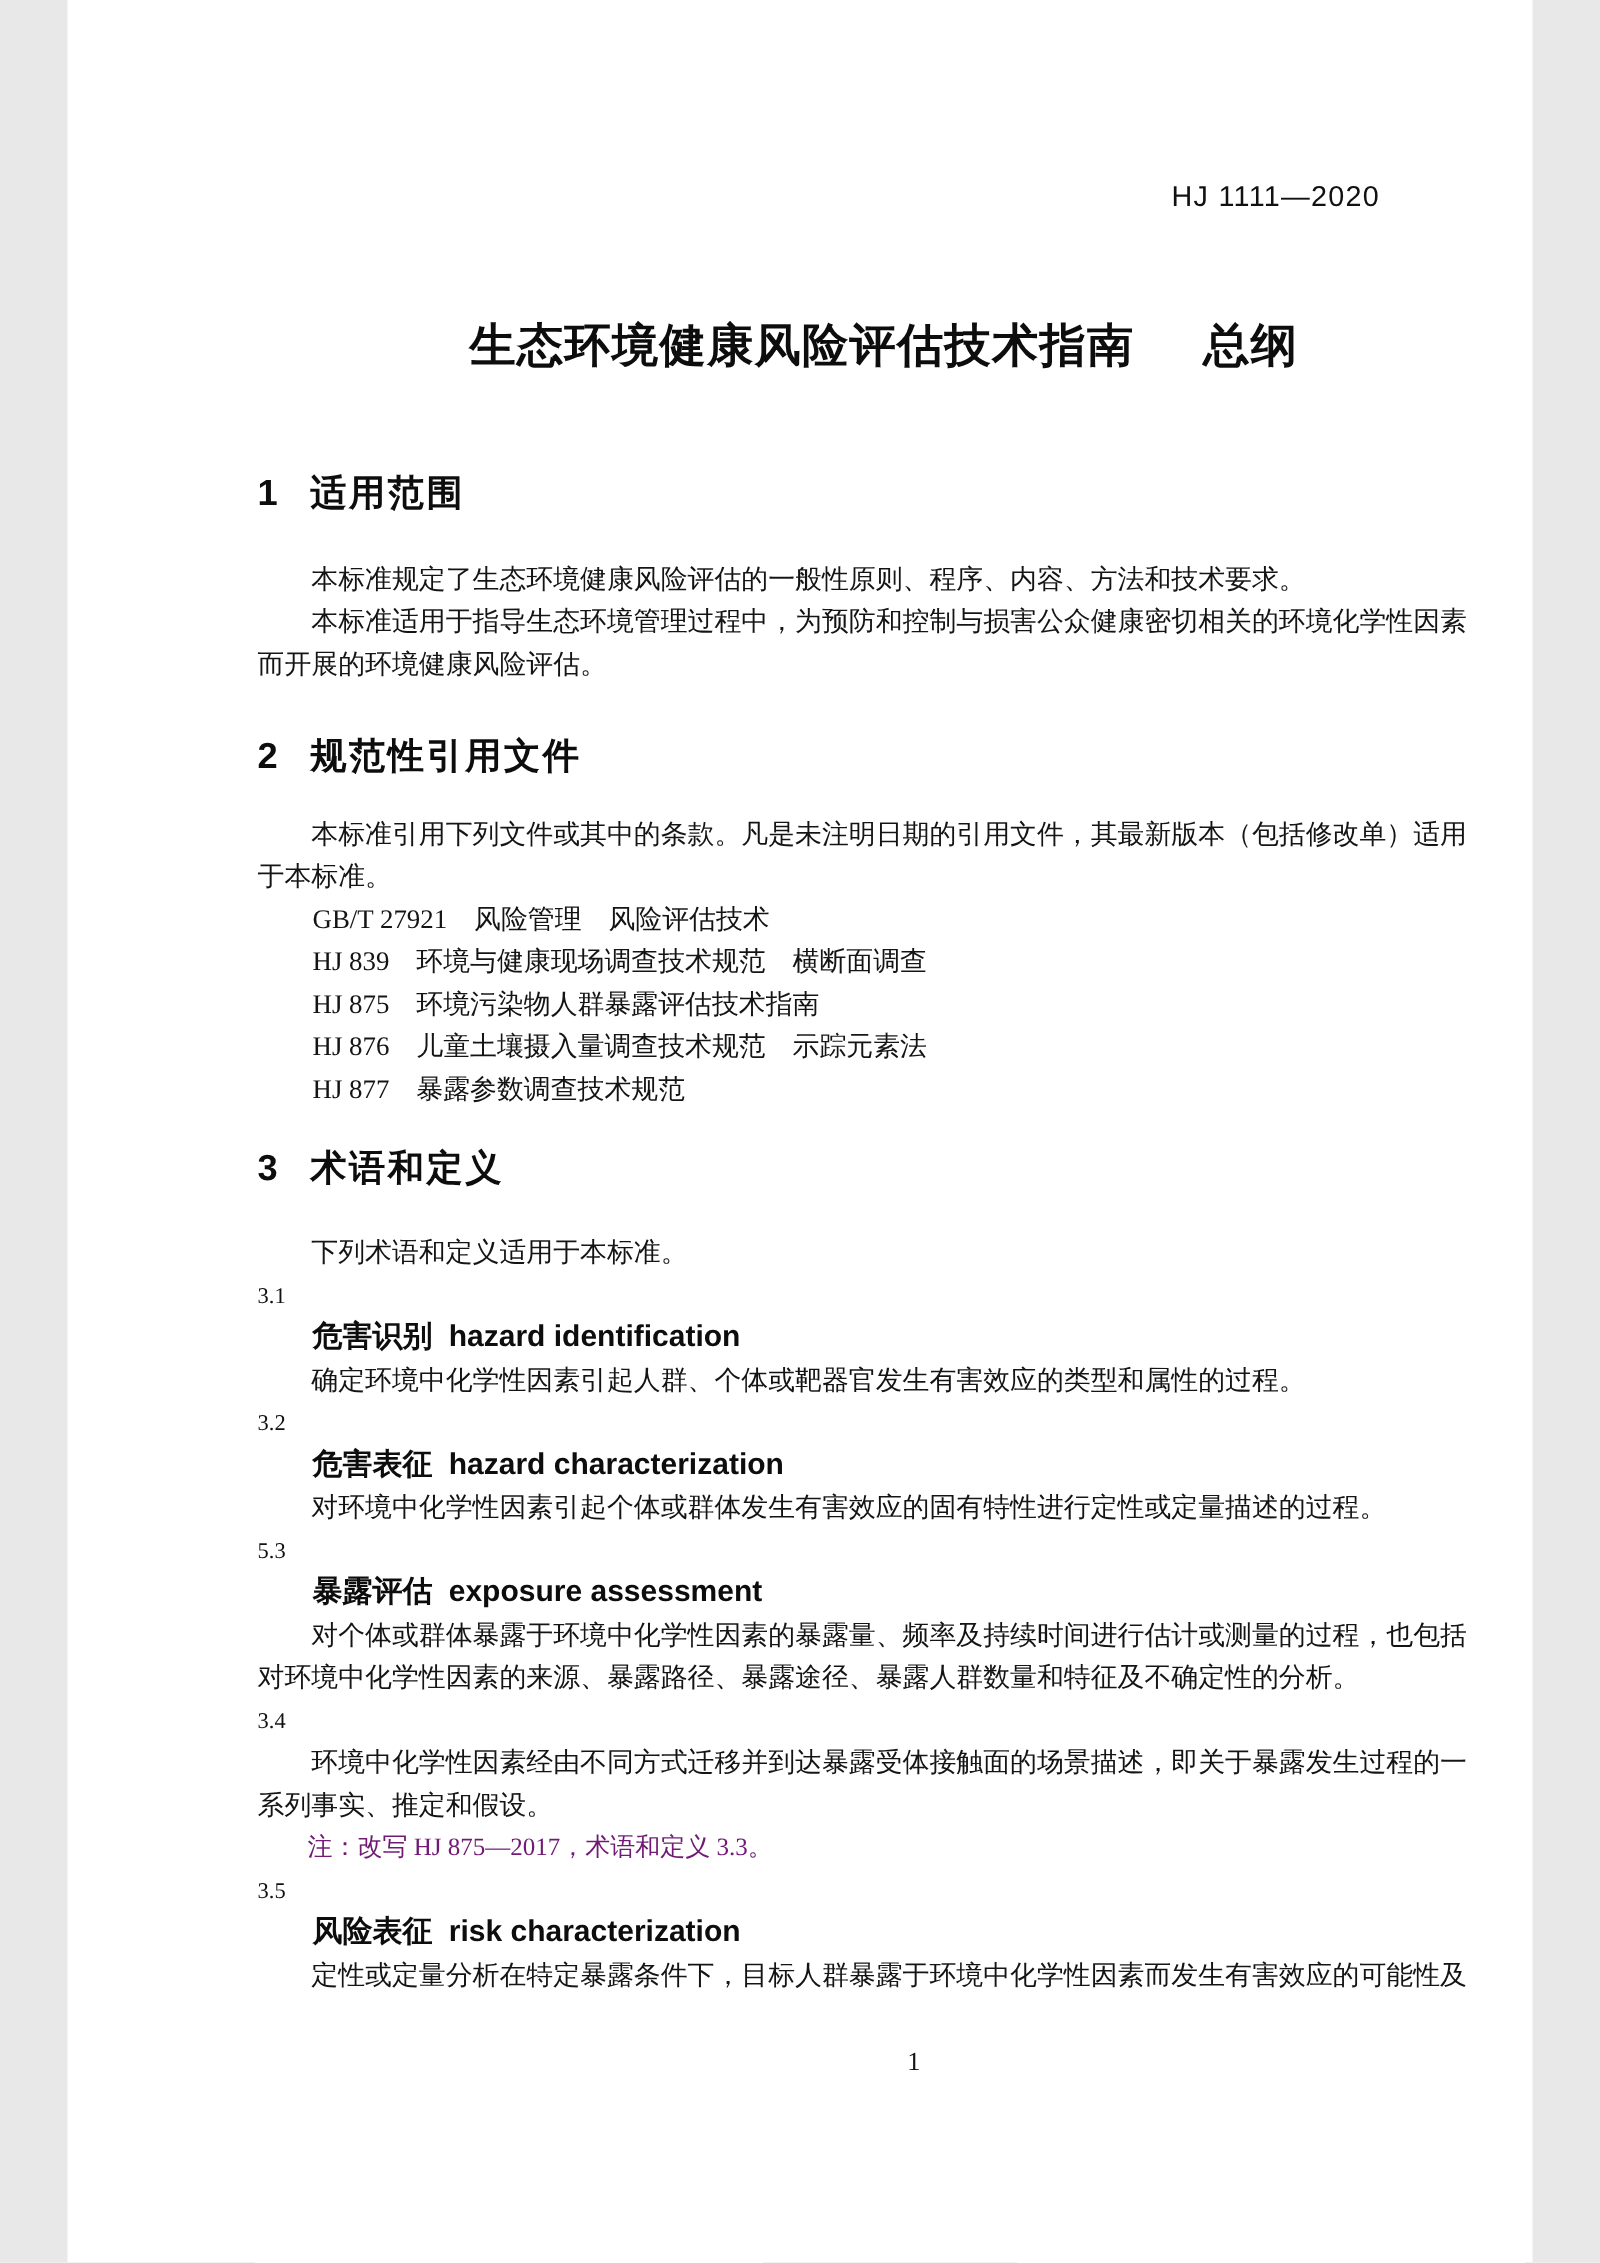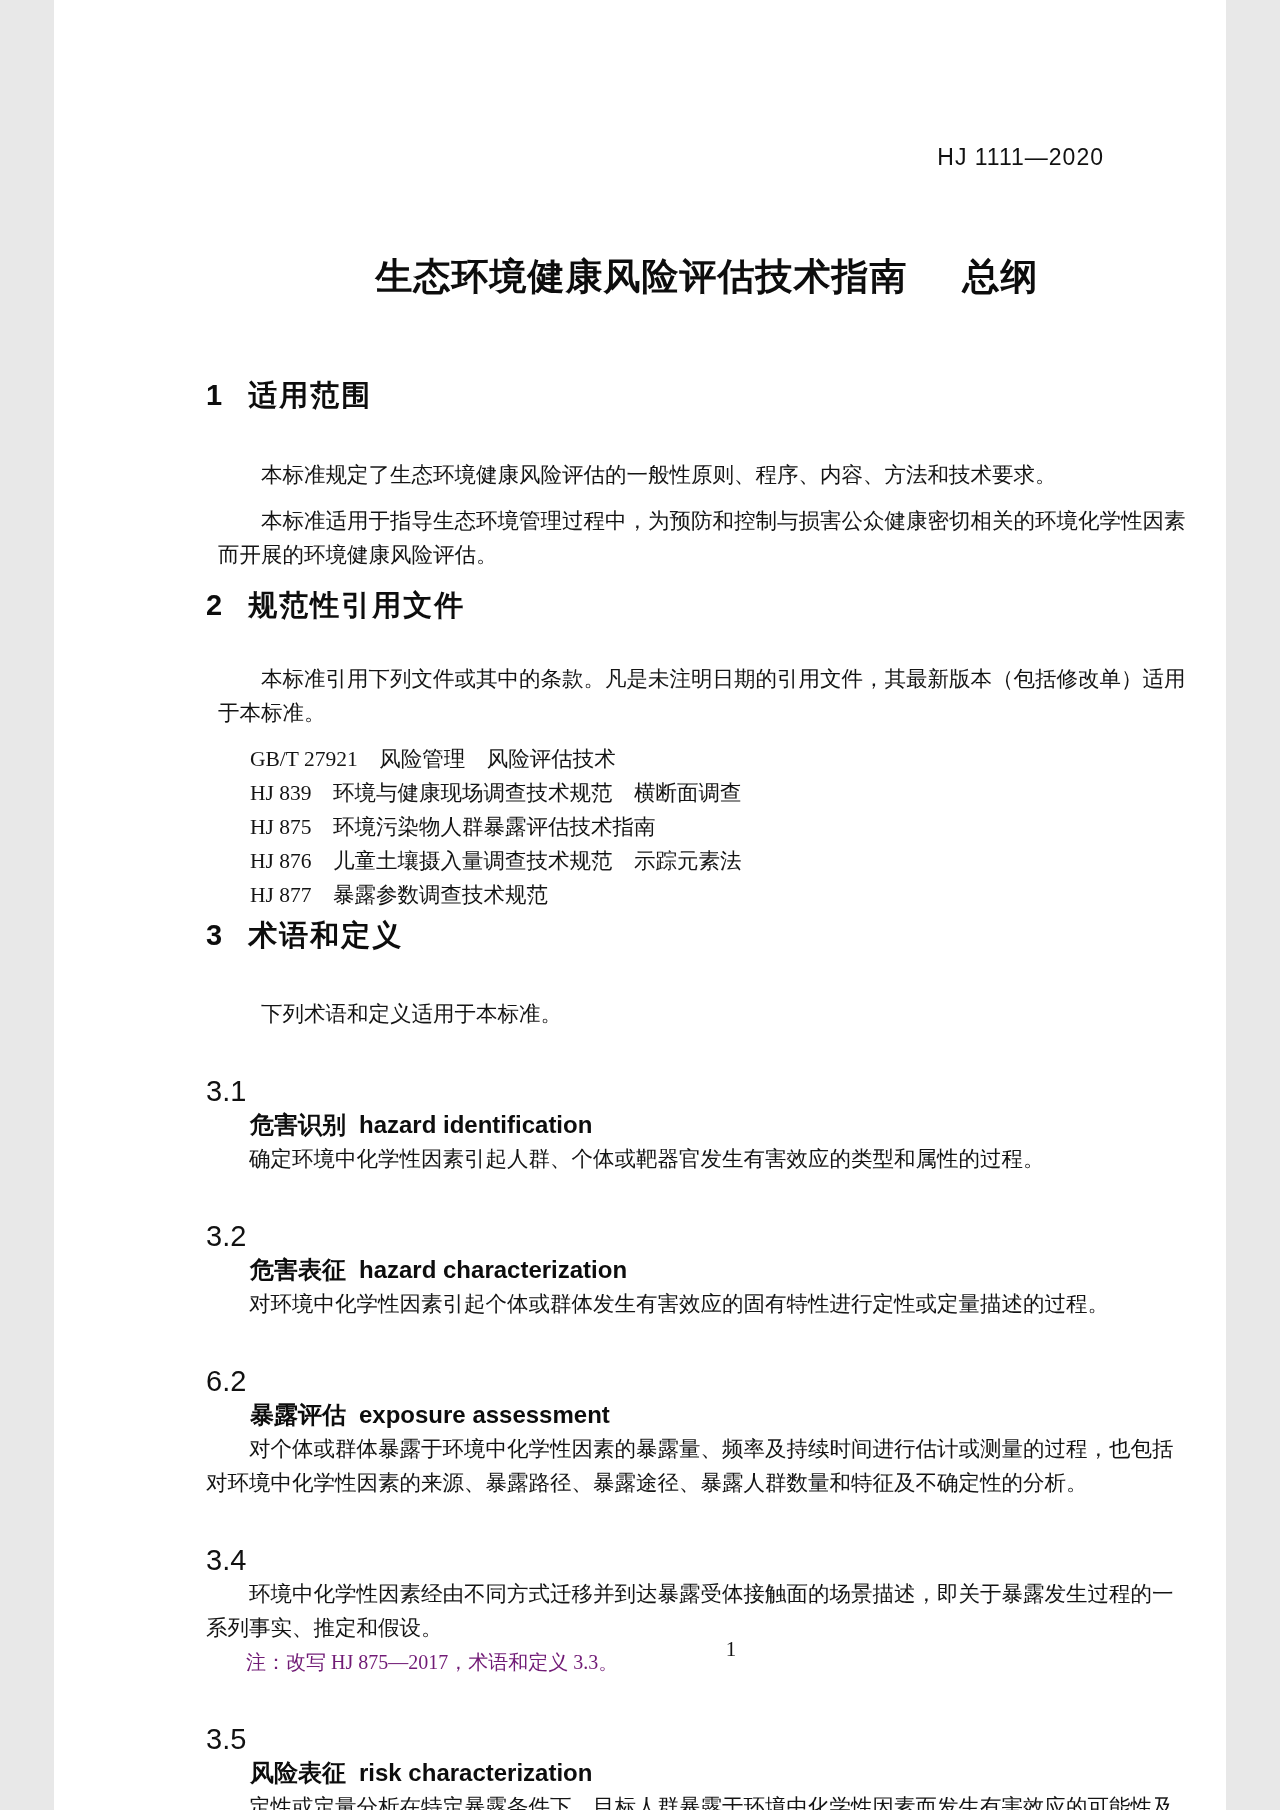--- a/index.html
+++ b/index.html
@@ -46,27 +46,27 @@
   }
   #sec1-body{top:446px;}
   #sec2-body{top:650px;}
   #sec3-body{top:985px;}
   #page-footer{top:1636px;left:152px;width:1050px;text-align:center;
     font-size:21px;line-height:26px;}
 
   .para{
     text-indent:2em;
     white-space:pre-line;
-    margin:12px;
+    margin:0;
   }
   .ref-line{padding-left:44px;white-space:nowrap;}
 
   .term-num{
-    font-family:Liberation Sans, sans-serif;
-    font-size:29px;color:#111;margin-top:43px;
+    font-family:Liberation Serif, serif;
+    font-size:18px;color:#111;
   }
   .term-line{
     padding-left:44px;
     font-family:"Liberation Sans","DejaVu Sans",sans-serif;
     font-weight:bold;font-size:24px;color:#0d0d0d;
     white-space:nowrap;
   }
   .term-line .term-en{margin-left:13px;}
   .term-def{
     text-indent:2em;white-space:pre-line;margin:0;
@@ -122,21 +122,21 @@
       <span>危害识别</span><span class="term-en">hazard identification</span>
     </div>
     <p class="term-def">确定环境中化学性因素引起人群、个体或靶器官发生有害效应的类型和属性的过程。</p>
 
     <div class="term-num">3.2</div>
     <div class="term-line">
       <span>危害表征</span><span class="term-en">hazard characterization</span>
     </div>
     <p class="term-def">对环境中化学性因素引起个体或群体发生有害效应的固有特性进行定性或定量描述的过程。</p>
 
-    <div class="term-num">6.2</div>
+    <div class="term-num">5.3</div>
     <div class="term-line">
       <span>暴露评估</span><span class="term-en">exposure assessment</span>
     </div>
     <p class="term-def">对个体或群体暴露于环境中化学性因素的暴露量、频率及持续时间进行估计或测量的过程，也包括
 对环境中化学性因素的来源、暴露路径、暴露途径、暴露人群数量和特征及不确定性的分析。</p>
 
     <div class="term-num">3.4</div>
     <p class="term-def">环境中化学性因素经由不同方式迁移并到达暴露受体接触面的场景描述，即关于暴露发生过程的一
 系列事实、推定和假设。</p>
     <div class="note-line">注：改写 HJ 875—2017，术语和定义 3.3。</div>

